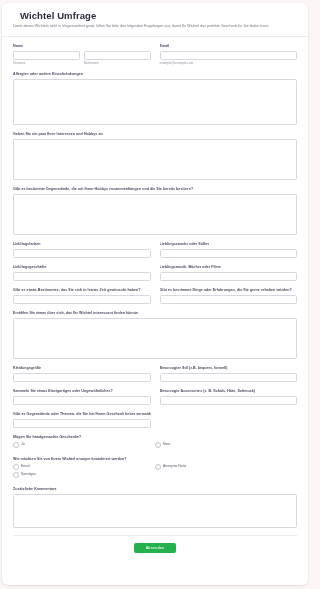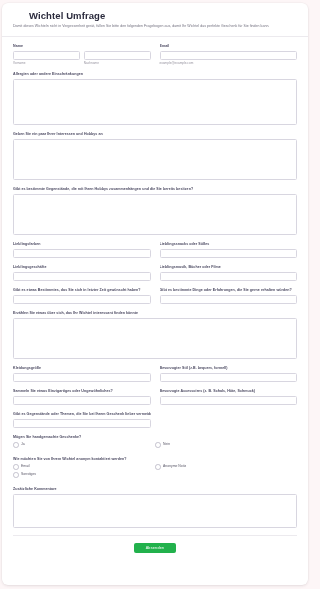--- a/index.html
+++ b/index.html
@@ -33,21 +33,21 @@
   .header {
     padding: 8px 11px 7px 11px;
     border-bottom: 1px solid #eceaee;
     box-sizing: border-box;
   }
   .form-title {
     font-size: 9.5px;
     font-weight: bold;
     color: #2b2b3d;
     letter-spacing: 0.1px;
-    margin: 0 0 3px 16px;
+    margin: 0 0 3px 7px;
     line-height: 1.1;
   }
   .form-desc {
     font-size: 3.5px;
     color: #6f6d7c;
     line-height: 1.35;
     margin: 0;
     letter-spacing: 0.05px;
   }
   .body {

